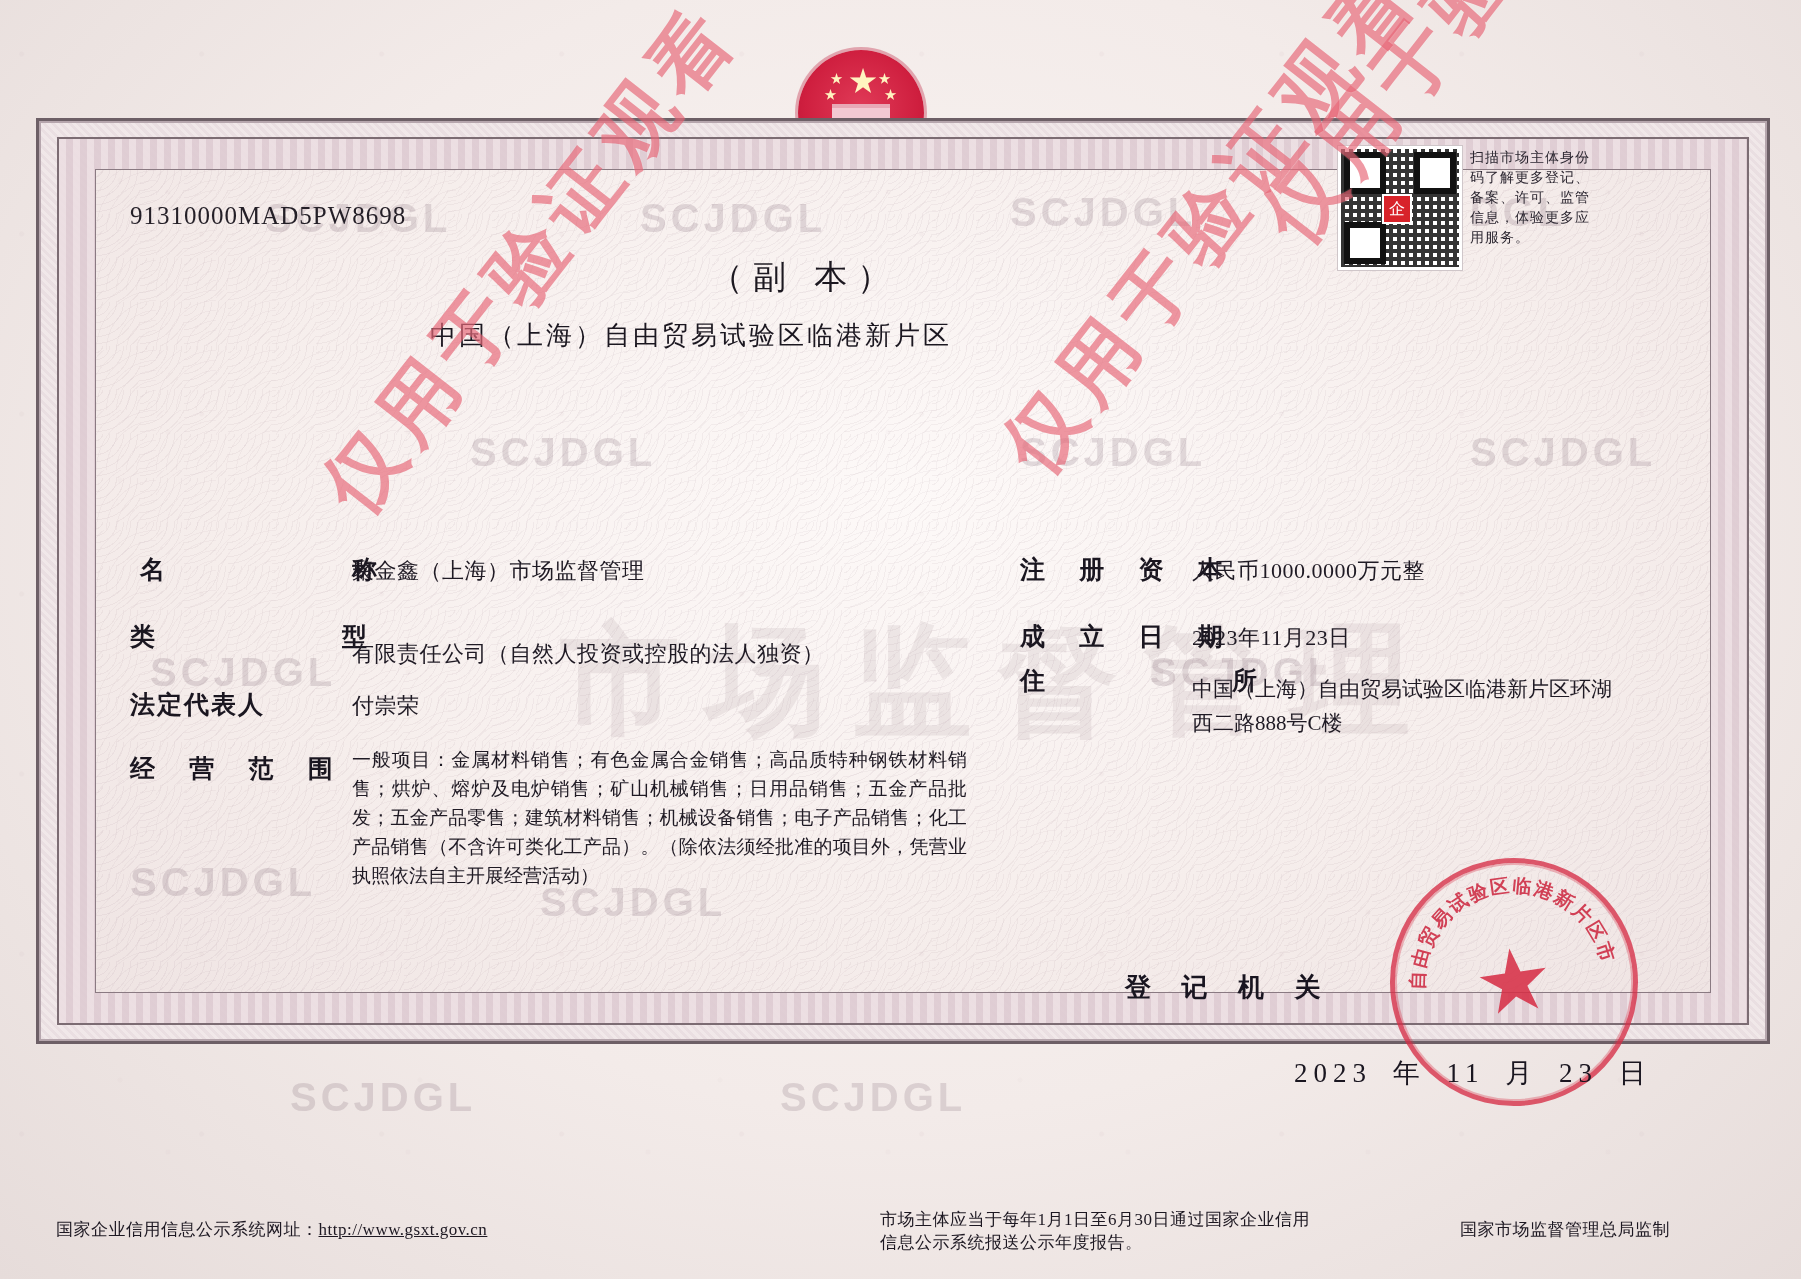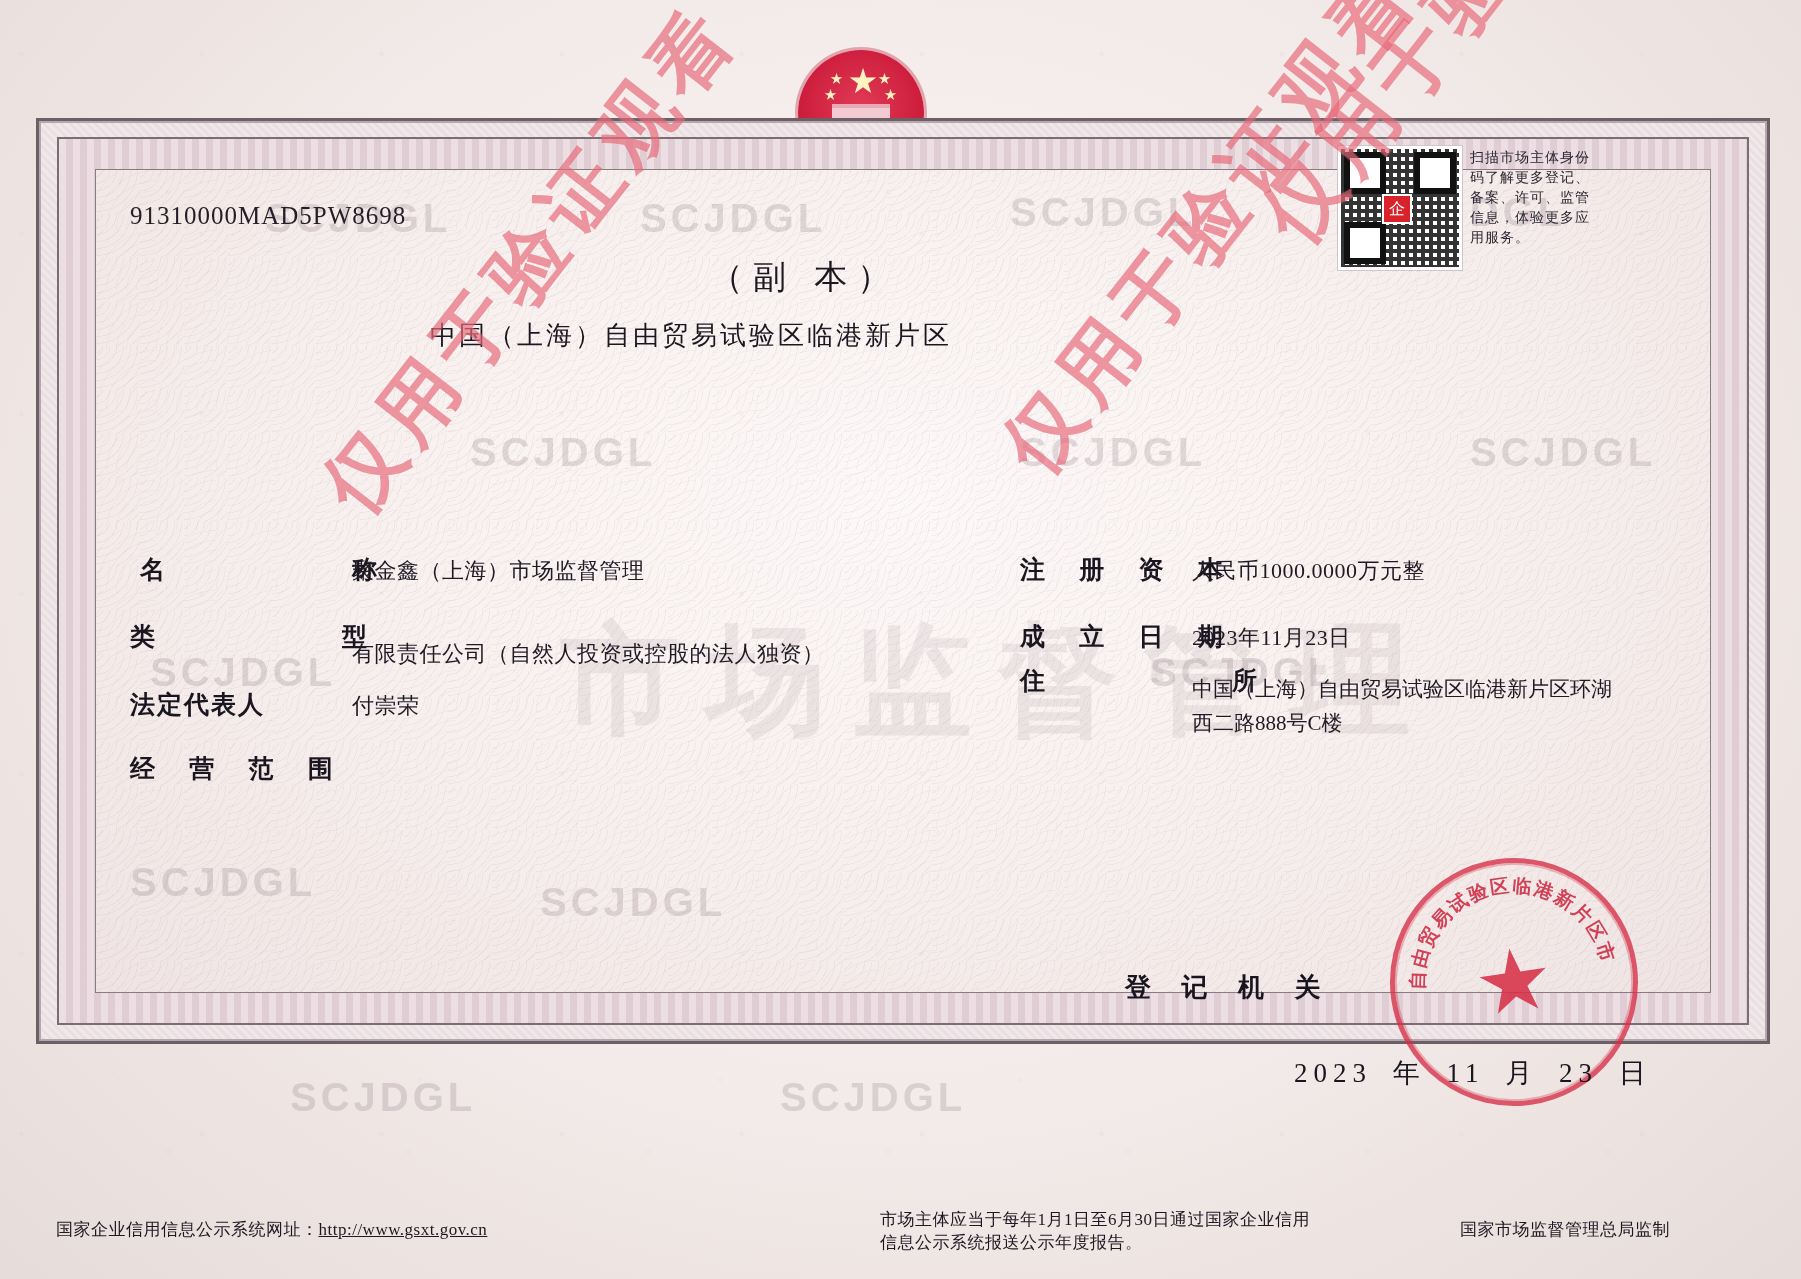--- a/index.html
+++ b/index.html
@@ -287,20 +287,21 @@
     <div class="flabel lbl-spread6" style="left:140px;top:553px;">名　　　称</div>
     <div class="fvalue" style="left:352px;top:556px;">聚金鑫（上海）市场监督管理</div>
 
     <div class="flabel lbl-spread6" style="left:130px;top:620px;">类　　　型</div>
     <div class="fvalue" style="left:352px;top:639px;">有限责任公司（自然人投资或控股的法人独资）</div>
 
     <div class="flabel" style="left:130px;top:688px;">法定代表人</div>
     <div class="fvalue" style="left:352px;top:691px;">付崇荣</div>
 
     <div class="flabel lbl-spread4" style="left:130px;top:752px;">经 营 范 围</div>
+    <div id="scope-value">一般项目：金属材料销售；有色金属合金销售；高品质特种钢铁材料销售；烘炉、熔炉及电炉销售；矿山机械销售；日用品销售；五金产品批发；五金产品零售；建筑材料销售；机械设备销售；电子产品销售；化工产品销售（不含许可类化工产品）。（除依法须经批准的项目外，凭营业执照依法自主开展经营活动）</div>
 
     <div class="flabel lbl-spread4" style="left:1020px;top:553px;">注 册 资 本</div>
     <div class="fvalue" style="left:1192px;top:556px;">人民币1000.0000万元整</div>
 
     <div class="flabel lbl-spread4" style="left:1020px;top:620px;">成 立 日 期</div>
     <div class="fvalue" style="left:1192px;top:623px;">2023年11月23日</div>
 
     <div class="flabel lbl-spread6" style="left:1020px;top:664px;">住　　　所</div>
     <div id="addr-value">中国（上海）自由贸易试验区临港新片区环湖西二路888号C楼</div>
 

